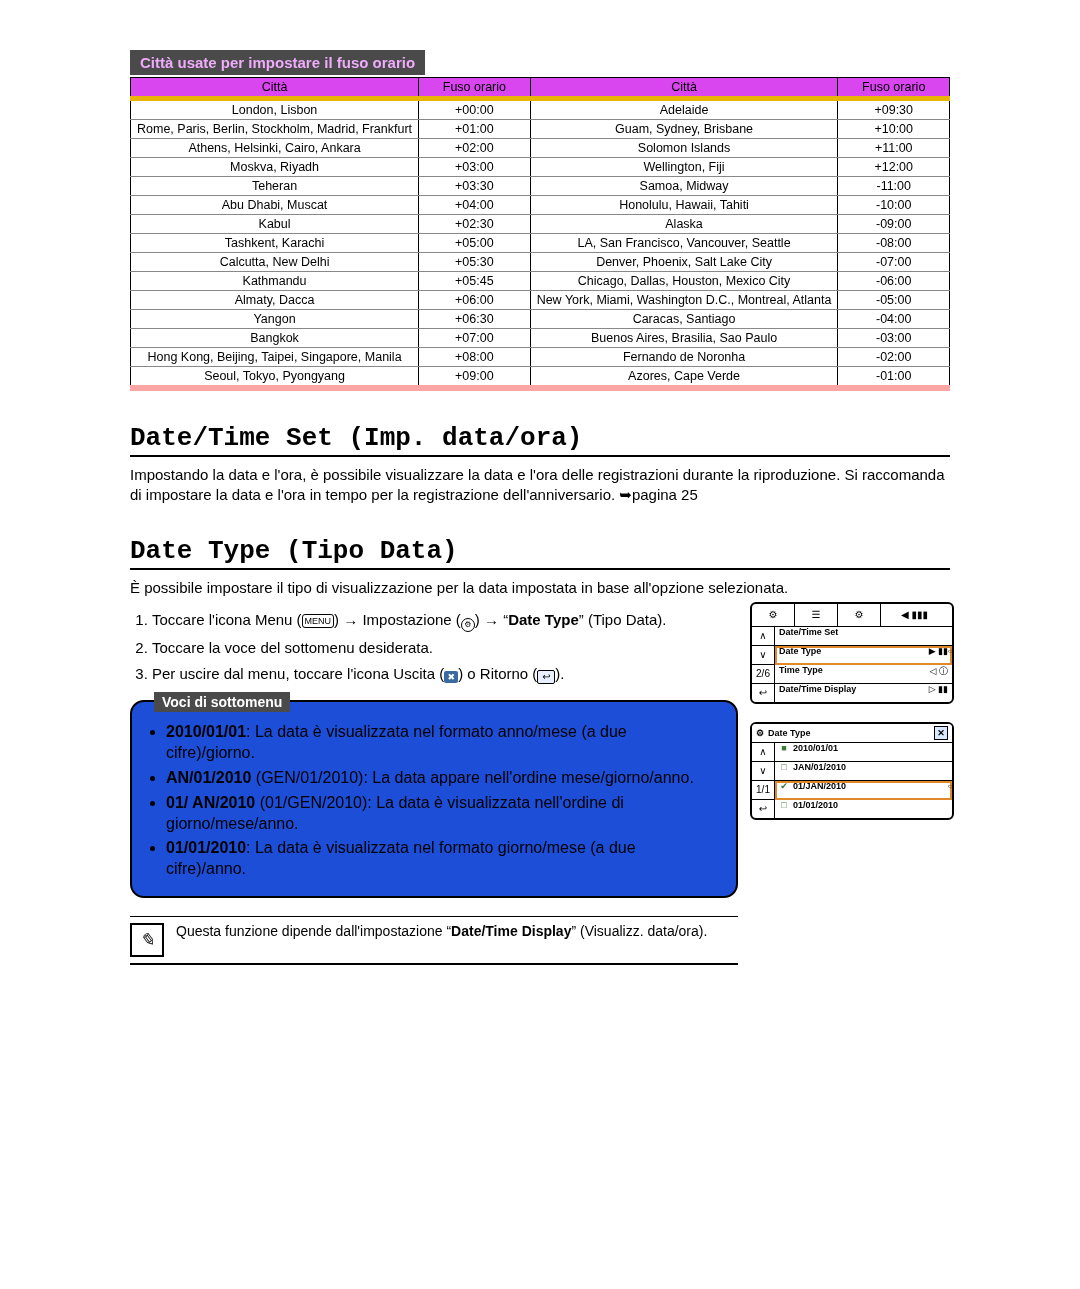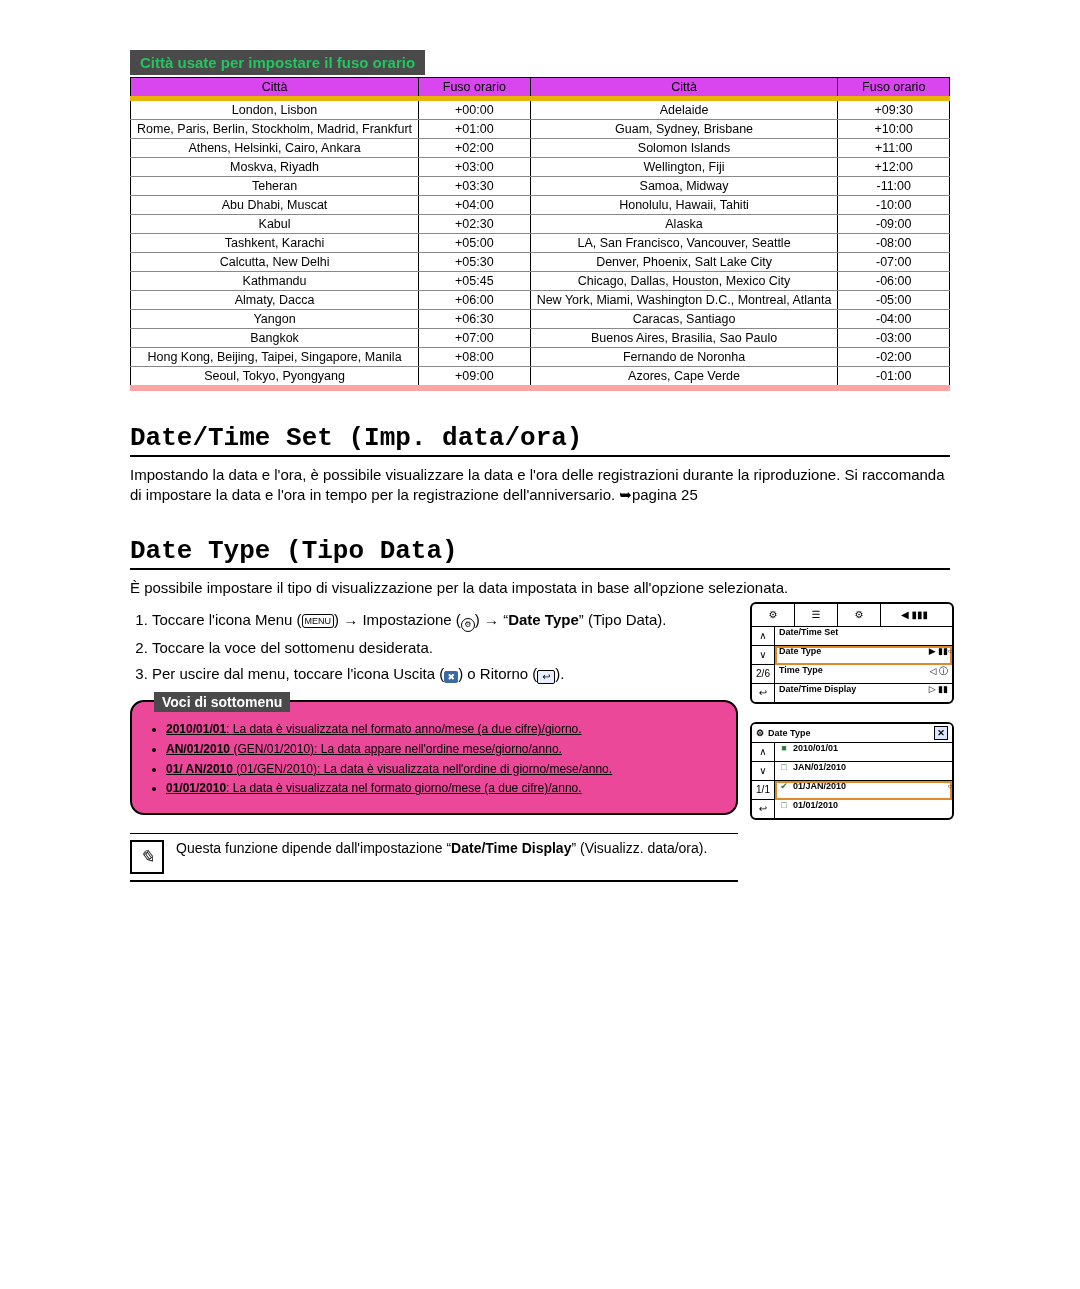--- a/index.html
+++ b/index.html
@@ -9,21 +9,21 @@
     color: #000;
     font-size: 14px;
   }
   .page {
     width: 820px;
     margin: 50px auto 80px auto;
   }
   .section-label {
     display: inline-block;
     background: #4a4a4a;
-    color: #22c55e;
+    color: #f0abfc;
     font-weight: bold;
     padding: 4px 10px;
     font-size: 15px;
     margin-bottom: 2px;
   }
   table.tz {
     border-collapse: collapse;
     width: 100%;
     font-size: 12.5px;
   }
@@ -102,32 +102,32 @@
     font-size: 10px;
     vertical-align: -1px;
     border-radius: 2px;
   }
   .menu-box {
     border: 2px solid #000;
     border-radius: 14px;
     padding: 10px 16px 12px 16px;
     margin-top: 16px;
     position: relative;
-    background: #ec4899;
+    background: #1d4ed8;
   }
   .menu-box .label {
     position: absolute;
     top: -10px; left: 22px;
     background: #4a4a4a;
     color: #fff;
     font-weight: bold;
     padding: 2px 8px;
     font-size: 14px;
   }
-  .menu-box ul { margin: 10px 0 0 0; padding-left: 18px; font-size: 12px; text-decoration: underline; }
+  .menu-box ul { margin: 10px 0 0 0; padding-left: 18px; font-size: 16px; }
   .menu-box li { margin-bottom: 4px; line-height: 1.3; }
   .note-row {
     display: flex;
     align-items: flex-start;
     gap: 12px;
     border-top: 1px solid #000;
     border-bottom: 2px solid #000;
     padding: 6px 0;
     margin-top: 18px;
   }

